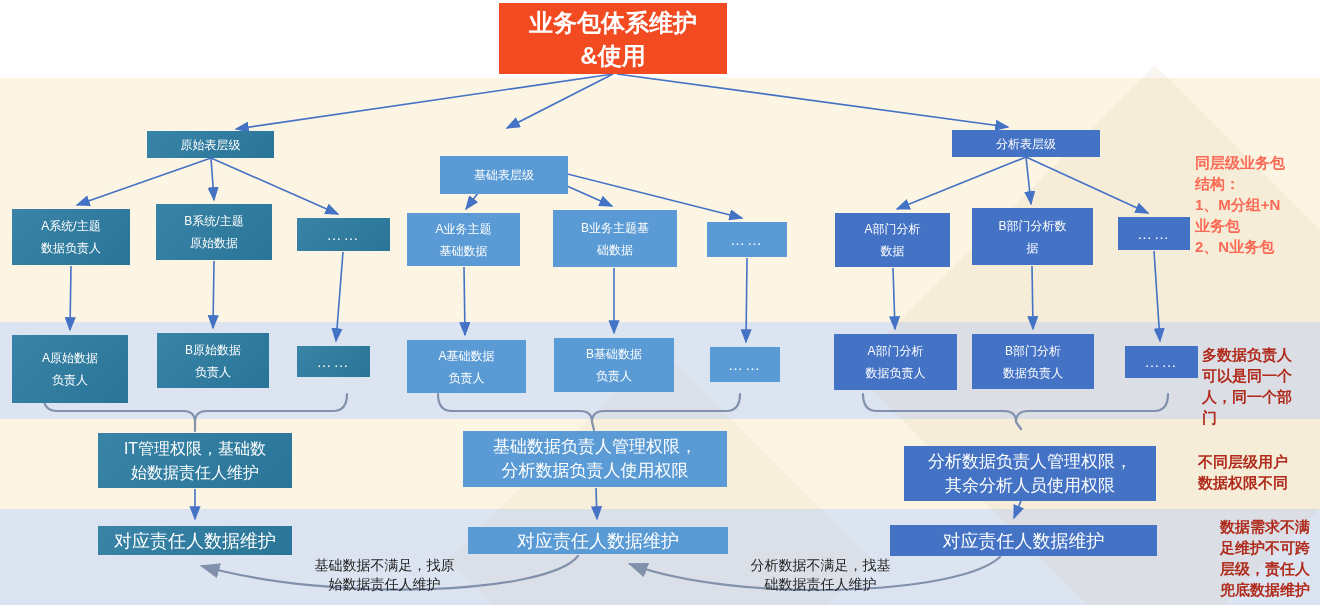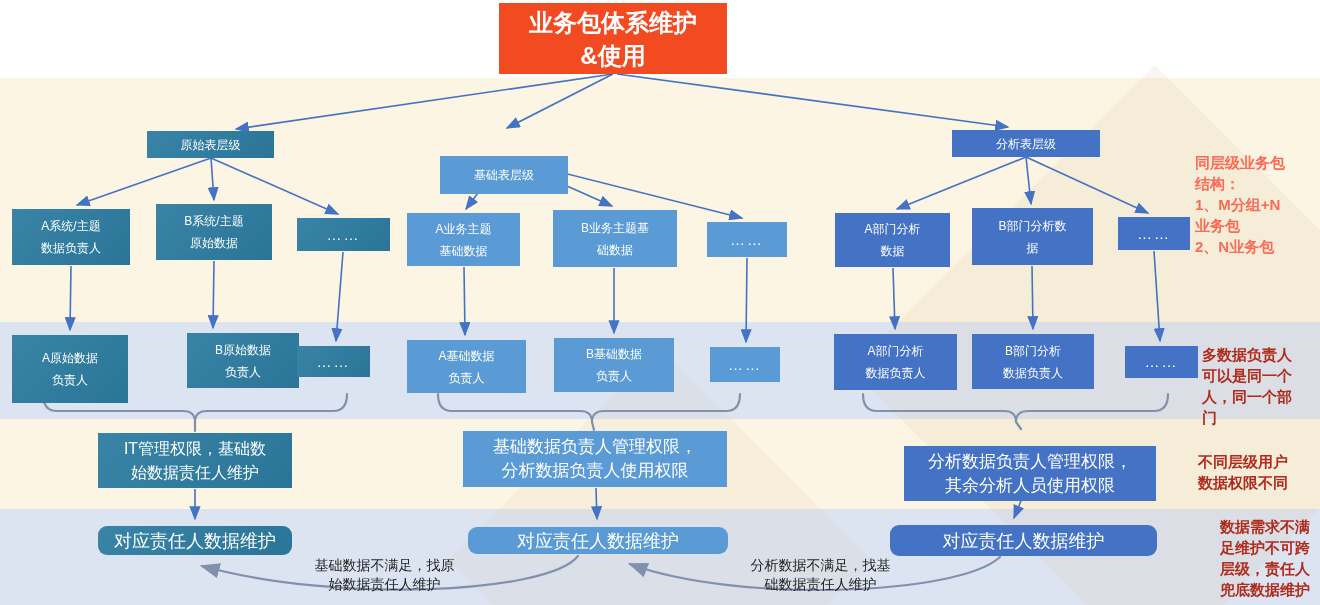--- a/index.html
+++ b/index.html
@@ -26,21 +26,21 @@
   .mblue { background:var(--medium-blue); }
   .rblue { background:var(--royal-blue); }
   .title-box {
     position:absolute; z-index:3; background:var(--title-bg); color:#fff; font-weight:bold;
     font-size:24px; line-height:33px; text-align:center; white-space:pre-line;
     display:flex; align-items:center; justify-content:center;
   }
   .dots { font-size:15px; letter-spacing:2px; }
   .perm { font-size:17px; line-height:24px; }
   .perm-sm { font-size:16px; line-height:24px; }
-  .maint { font-size:18px; line-height:20px;border-radius:9px; }
+  .maint { font-size:18px; line-height:20px; }
   .note { position:absolute; z-index:3; font-weight:bold; white-space:pre-line; font-size:15px; line-height:21px; }
   .note.coral { color:var(--note-coral); }
   .note.red { color:var(--note-red); }
   .black-note { position:absolute; z-index:3; color:#222; font-size:14px; line-height:19px; text-align:center; white-space:pre-line; }
 </style>
 </head>
 <body>
 
 <div class="band cream" style="top:78px;  height:244px;"></div>
 <div class="band blue" style="top:322px; height:97px;"></div>
@@ -123,21 +123,21 @@
 础数据</div>
 <div class="box mblue dots" style="left:707px; top:222px; width:80px; height:35px;">……</div>
 <div class="box rblue" style="left:835px; top:213px; width:115px; height:54px;">A部门分析
 数据</div>
 <div class="box rblue" style="left:972px; top:208px; width:121px; height:57px;">B部门分析数
 据</div>
 <div class="box rblue dots" style="left:1118px; top:217px; width:72px; height:33px;">……</div>
 
 <div class="box teal" style="left:12px;  top:335px; width:116px; height:68px;">A原始数据
 负责人</div>
-<div class="box teal" style="left:157px; top:333px; width:112px; height:55px;margin-left:30px;">B原始数据
+<div class="box teal" style="left:157px; top:333px; width:112px; height:55px;">B原始数据
 负责人</div>
 <div class="box teal dots" style="left:297px; top:346px; width:73px; height:31px;">……</div>
 <div class="box mblue" style="left:407px; top:340px; width:119px; height:53px;">A基础数据
 负责人</div>
 <div class="box mblue" style="left:554px; top:338px; width:120px; height:54px;">B基础数据
 负责人</div>
 <div class="box mblue dots" style="left:710px; top:347px; width:70px; height:35px;">……</div>
 <div class="box rblue" style="left:834px; top:334px; width:123px; height:56px;">A部门分析
 数据负责人</div>
 <div class="box rblue" style="left:972px; top:334px; width:122px; height:55px;">B部门分析

